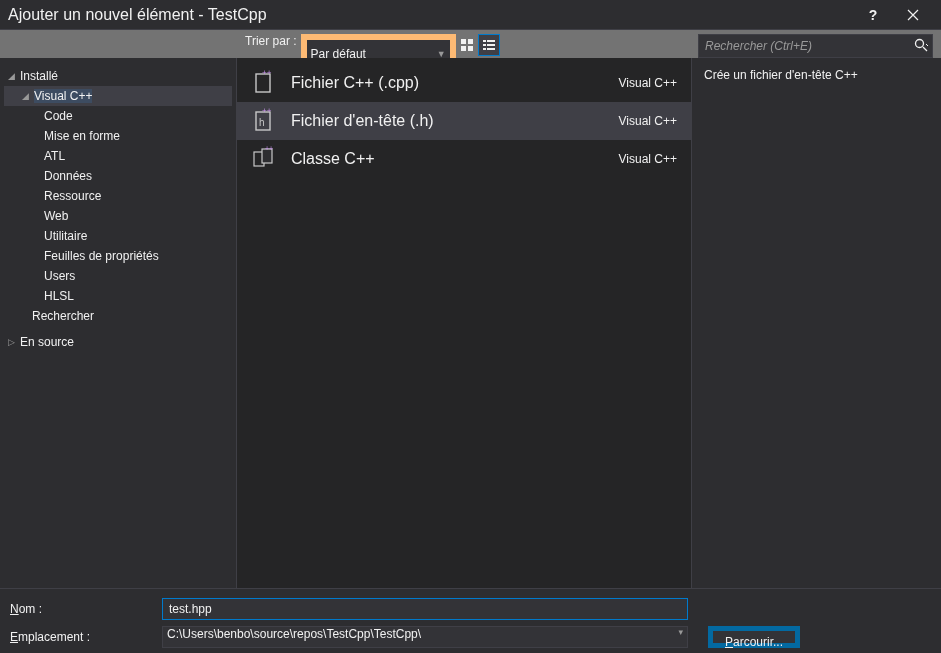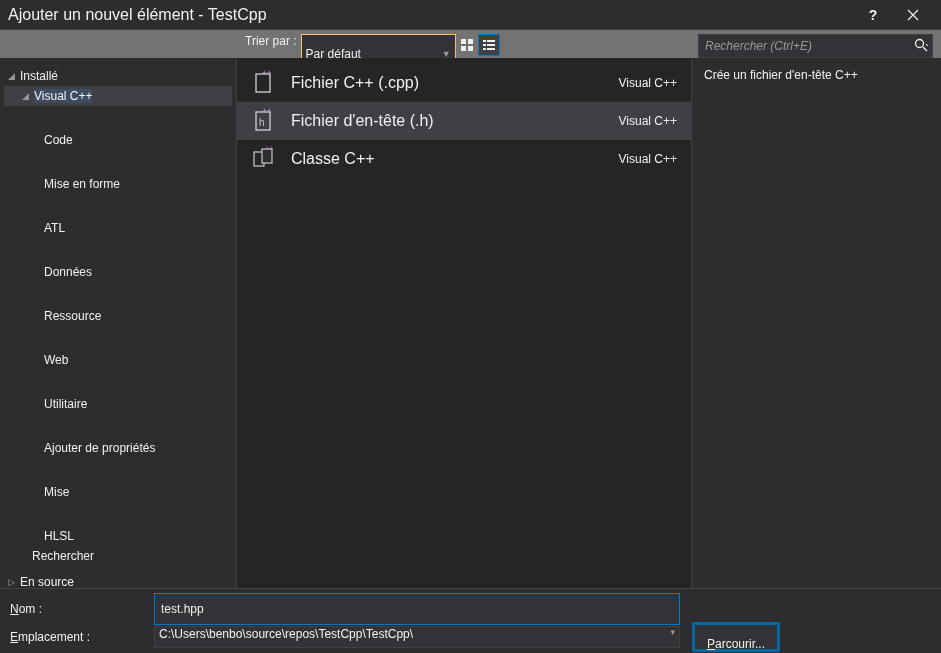--- a/index.html
+++ b/index.html
@@ -5,60 +5,60 @@
 * { margin: 0; padding: 0; box-sizing: border-box; font-family: "Segoe UI", Arial, sans-serif; }
 body { background: #2d2d30; color: #f1f1f1; width: 941px; height: 653px; overflow: hidden; font-size: 12px; }
 
 .titlebar { height: 30px; display: flex; align-items: center; padding: 0 8px; background: #2d2d30; border-bottom: 1px solid #3f3f46; }
 .titlebar-title { flex: 1; font-size: 16px; color: #f1f1f1; }
 .titlebar-btn { width: 40px; height: 30px; display: flex; align-items: center; justify-content: center; color: #f1f1f1; cursor: pointer; }
 .help-btn { font-size: 14px; font-weight: bold; }
 
 .toolbar-row { height: 28px; display: flex; align-items: flex-start; padding: 4px 8px 4px 245px; background: #737373; }
 .sort-label { font-size: 12px; color: #f1f1f1; margin-right: 4px; }
-.sort-select { background: #333337; border: 1px solid #fdba74; color: #f1f1f1; font-size: 12px; height: 40px; width: 155px; padding: 0 4px; display: flex; align-items: center; justify-content: space-between; cursor: pointer; }
+.sort-select { background: #333337; border: 6px solid #fdba74; color: #f1f1f1; font-size: 12px; height: 40px; width: 155px; padding: 0 4px; display: flex; align-items: center; justify-content: space-between; cursor: pointer; }
 .sort-select .chev { font-size: 9px; color: #999; }
 .view-btn { width: 22px; height: 22px; display: flex; align-items: center; justify-content: center; border: 1px solid transparent; cursor: pointer; }
 .view-btn.active { border: 1px solid #007acc; background: #3f3f46; }
 .search-wrap { margin-left: auto; position: relative; }
 .search-input { background: #333337; border: 1px solid #3f3f46; color: #f1f1f1; font-size: 12px; height: 24px; width: 235px; padding: 0 24px 0 6px; font-style: italic; }
 .search-input::placeholder { color: #999; }
 .search-icon { position: absolute; right: 4px; top: 3px; cursor: pointer; }
 
 .main-area { display: flex; height: 530px; }
 
 .sidebar { width: 237px; padding: 8px 4px; background: #2d2d30; border-right: 1px solid #3f3f46; overflow-y: auto; }
 .tree-item { display: flex; align-items: center; height: 20px; padding-left: 8px; cursor: pointer; font-size: 12px; color: #f1f1f1; }
 .tree-item.lvl1 { padding-left: 4px; }
 .tree-item.lvl2 { padding-left: 18px; }
-.tree-item.lvl3 { padding-left: 40px; margin-top: 24px; }
+.tree-item.lvl3 { padding-left: 40px; }
 .tree-item .arrow { width: 12px; font-size: 9px; color: #999; }
 .tree-item.selected { background: #3f3f46; }
 .tree-item.selected .tree-label { background: rgba(51,153,255,0.15); }
 
 .center-list { flex: 1; background: #252526; padding: 6px 0; border-right: 1px solid #3f3f46; }
 .list-item { display: flex; align-items: center; height: 38px; padding: 0 14px; cursor: pointer; gap: 14px; }
 .list-item.selected { background: #3f3f46; }
 .list-icon { width: 26px; height: 26px; display: flex; align-items: center; justify-content: center; }
 .list-label { flex: 1; font-size: 16px; color: #f1f1f1; }
 .list-lang { font-size: 12px; color: #f1f1f1; }
 
 .details { width: 249px; padding: 10px 12px; background: #2d2d30; font-size: 12px; }
 .details-type { margin-bottom: 6px; }
 .details-type b { font-weight: 600; }
 .details-desc { color: #f1f1f1; }
 
 .bottom { background: #2d2d30; padding: 6px 10px 10px 10px; border-top: 1px solid #3f3f46; }
-.form-row { display: flex; align-items: center; height: 28px; gap: 4px; }
+.form-row { display: flex; align-items: center; height: 28px; gap: 12px; }
 .form-label { width: 140px; font-size: 12px; color: #f1f1f1; }
-.form-input { flex: 1; background: #333337; border: 1px solid #3f3f46; color: #f1f1f1; font-size: 12px; height: 32px; padding: 0 6px; }
+.form-input { flex: 1; background: #333337; border: 1px solid #3f3f46; color: #f1f1f1; font-size: 12px; height: 22px; padding: 0 6px; }
 .form-input.focused { border: 1px solid #007acc; max-width: 526px; }
 .form-select { background: #333337; border: 1px solid #3f3f46; color: #f1f1f1; font-size: 12px; height: 22px; padding: 0 4px; display: flex; align-items: flex-start; justify-content: space-between; cursor: pointer; max-width: 526px; flex: 1; }
 .form-select .chev { font-size: 9px; color: #999; }
-.browse-btn { background: #333337; border: 3px solid #0369a1; color: #f1f1f1; font-size: 12px; height: 22px; padding: 12px 12px; cursor: pointer; margin-left: 8px; }
+.browse-btn { background: #333337; border: 5px solid #0369a1; color: #f1f1f1; font-size: 12px; height: 22px; padding: 4px 12px; cursor: pointer; margin-left: 8px; }
 
 .underline { text-decoration: underline; }
 </style>
 </head>
 <body>
 
 <div class="titlebar">
   <span class="titlebar-title">Ajouter un nouvel élément - TestCpp</span>
   <div class="titlebar-btn help-btn">?</div>
   <div class="titlebar-btn">
@@ -129,24 +129,24 @@
     <div class="tree-item lvl3">
         <span>Ressource</span>
       </div>
     <div class="tree-item lvl3">
         <span>Web</span>
       </div>
     <div class="tree-item lvl3">
         <span>Utilitaire</span>
       </div>
     <div class="tree-item lvl3">
-        <span>Ajouter de propriétés</span>
-      </div>
-    <div class="tree-item lvl3">
-        <span>Mise</span>
+        <span>Feuilles de propriétés</span>
+      </div>
+    <div class="tree-item lvl3">
+        <span>Users</span>
       </div>
     <div class="tree-item lvl3">
         <span>HLSL</span>
       </div>
     <div class="tree-item lvl2" style="padding-left:28px;">
         <span>Rechercher</span>
       </div>
     <div style="height:6px;"></div>
     <div class="tree-item lvl1">
       <span class="arrow">▷</span>

